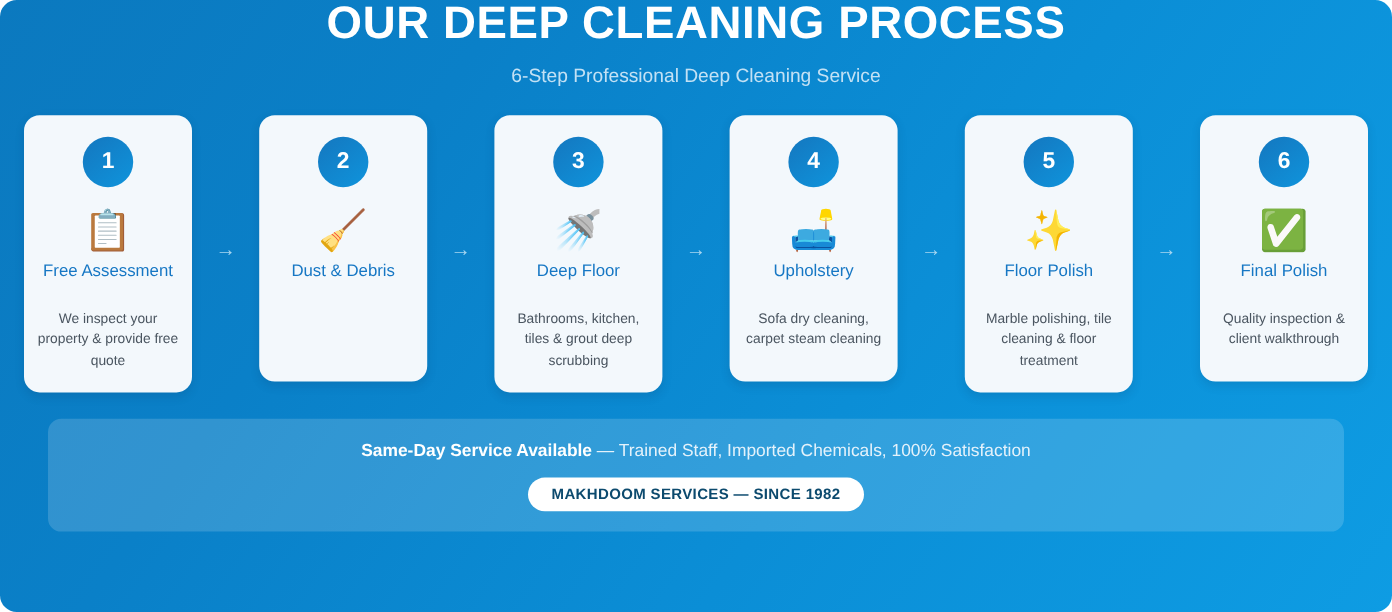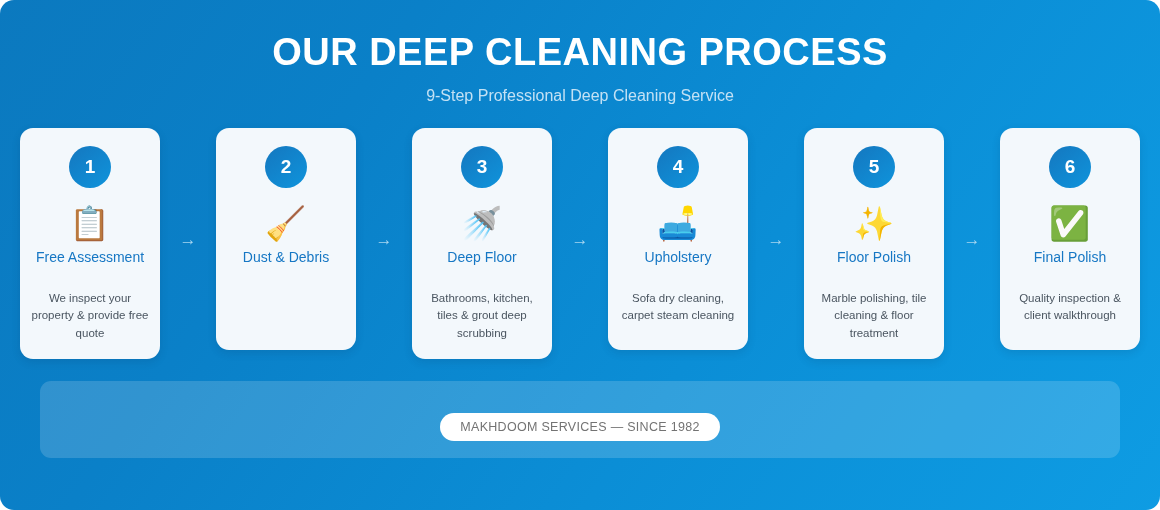--- a/index.html
+++ b/index.html
@@ -24,21 +24,20 @@
     background: linear-gradient(125deg, #0b79bf 0%, #0a80c8 28%, #0b8ed6 62%, #0e9ce3 100%);
     display: flex;
     flex-direction: column;
     align-items: center;
   }
 
   
   .header {
     width: 100%;
     text-align: center;
-    padding-top: 32px;
   }
 
   .main-title {
     font-size: 38px;
     font-weight: bold;
     color: #ffffff;
     letter-spacing: 0.5px;
     line-height: 1.1;
   }
 
@@ -141,36 +140,36 @@
 
   .footer-line .strong {
     font-weight: bold;
     color: #ffffff;
   }
 
   .footer-pill {
     display: inline-block;
     margin-top: 13px;
     background: #ffffff;
-    color: #737373;
+    color: #0c4a6e;
     font-size: 12.5px;
-    font-weight: normal;
+    font-weight: bold;
     letter-spacing: 0.3px;
     padding: 7px 20px 7px 20px;
     border-radius: 999px;
   }
 </style>
 </head>
 <body>
 
 <div class="infographic">
 
   <div class="header">
     <div class="main-title">OUR DEEP CLEANING PROCESS</div>
-    <div class="subtitle">9-Step Professional Deep Cleaning Service</div>
+    <div class="subtitle">6-Step Professional Deep Cleaning Service</div>
   </div>
 
   <div class="steps-row">
 
     <div class="step-card">
       <div class="step-badge">1</div>
       <div class="step-icon">📋</div>
       <div class="step-title">Free Assessment</div>
       <div class="step-desc">We inspect your property &amp; provide free quote</div>
     </div>
@@ -215,16 +214,17 @@
     <div class="step-card">
       <div class="step-badge">6</div>
       <div class="step-icon">✅</div>
       <div class="step-title">Final Polish</div>
       <div class="step-desc">Quality inspection &amp; client walkthrough</div>
     </div>
 
   </div>
 
   <div class="footer-banner">
+    <div class="footer-line"><span class="strong">Same-Day Service Available</span><span> — Trained Staff, Imported Chemicals, 100% Satisfaction</span></div>
     <div class="footer-pill">MAKHDOOM SERVICES — SINCE 1982</div>
   </div>
 
 </div>
 
 </body></html>

